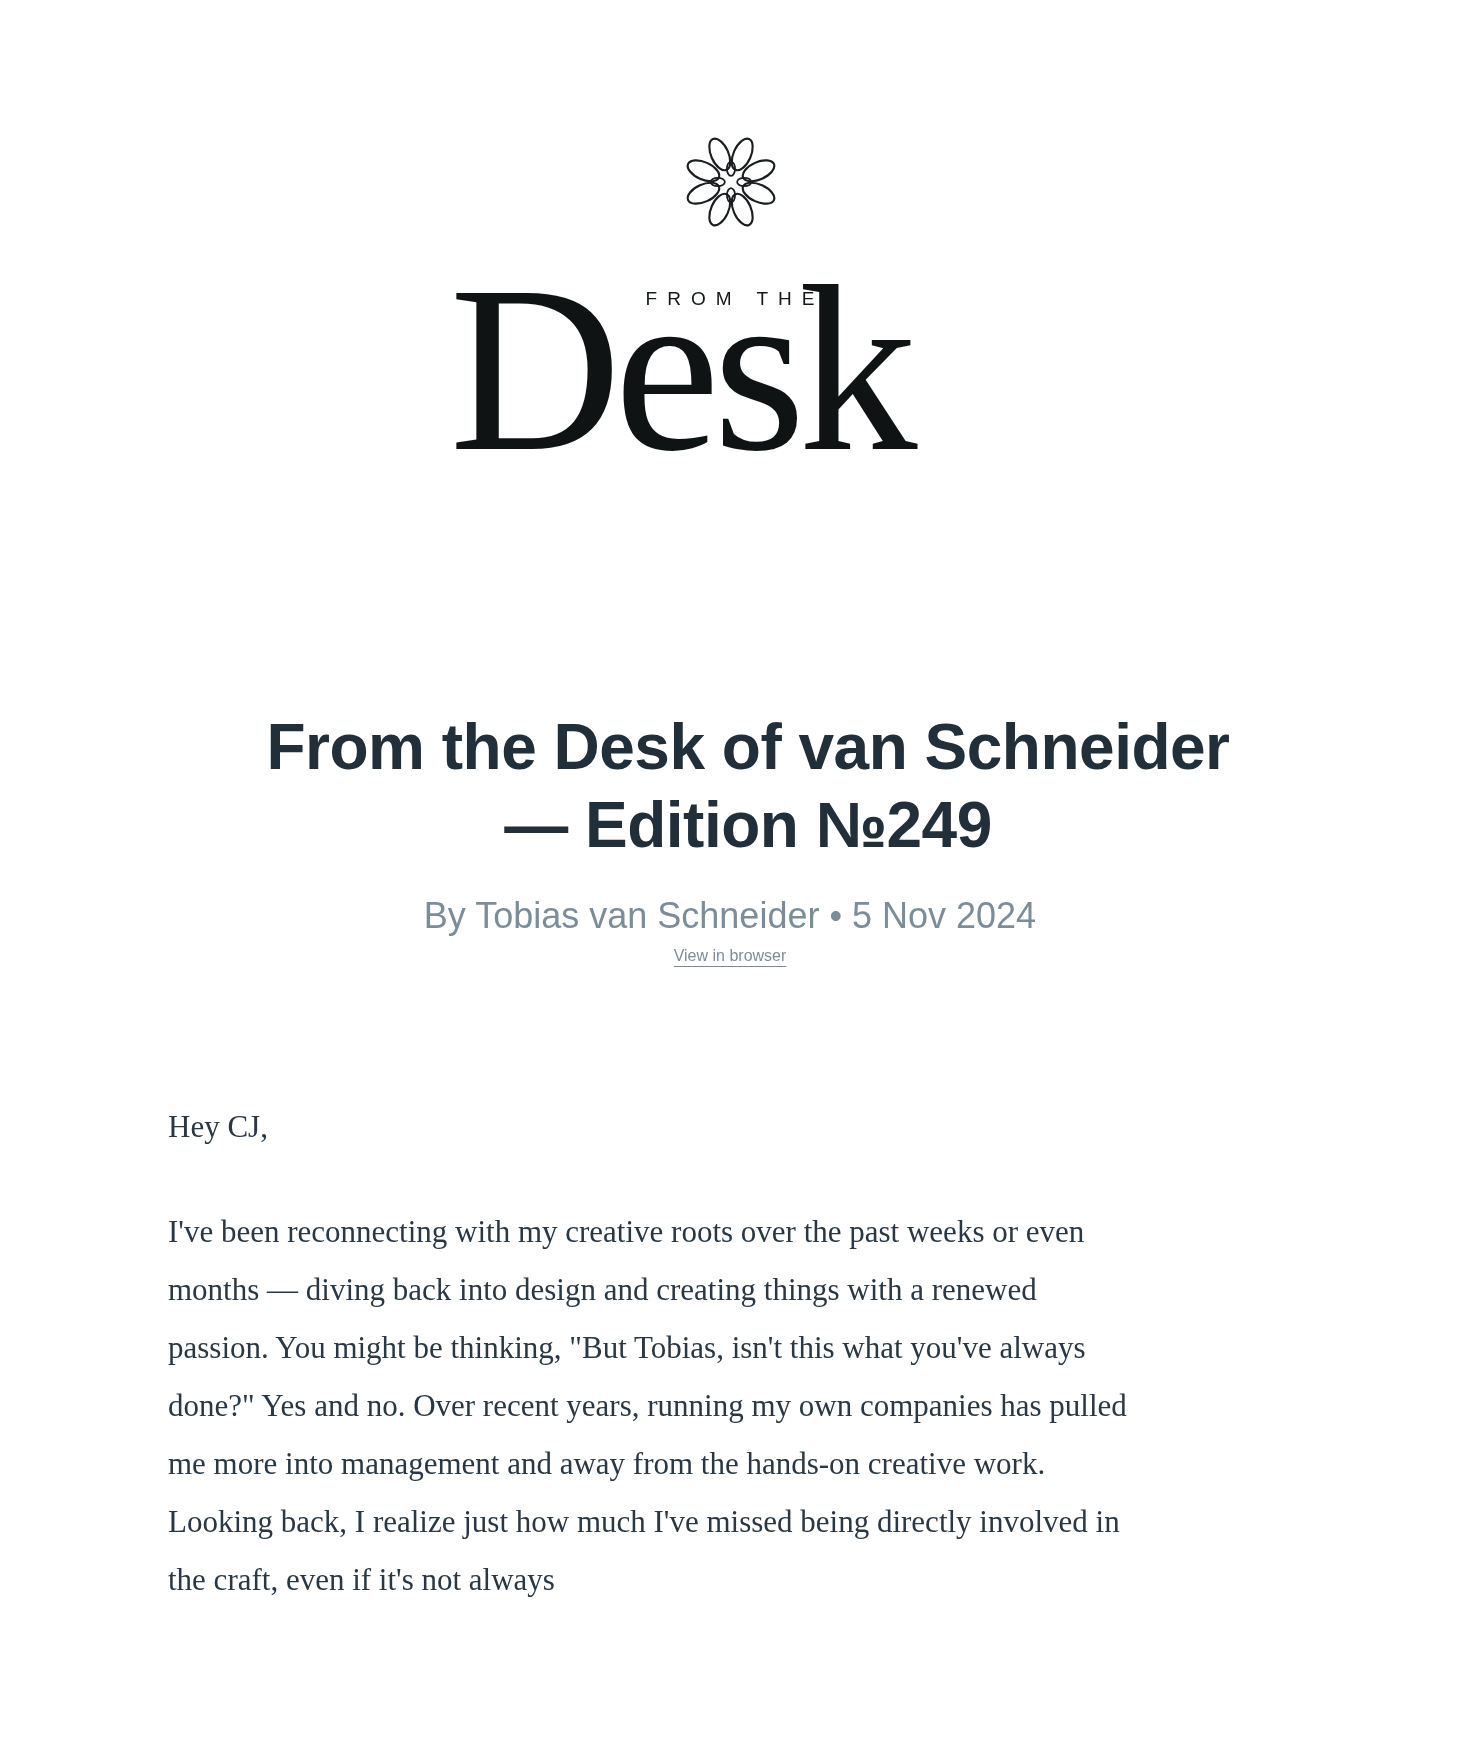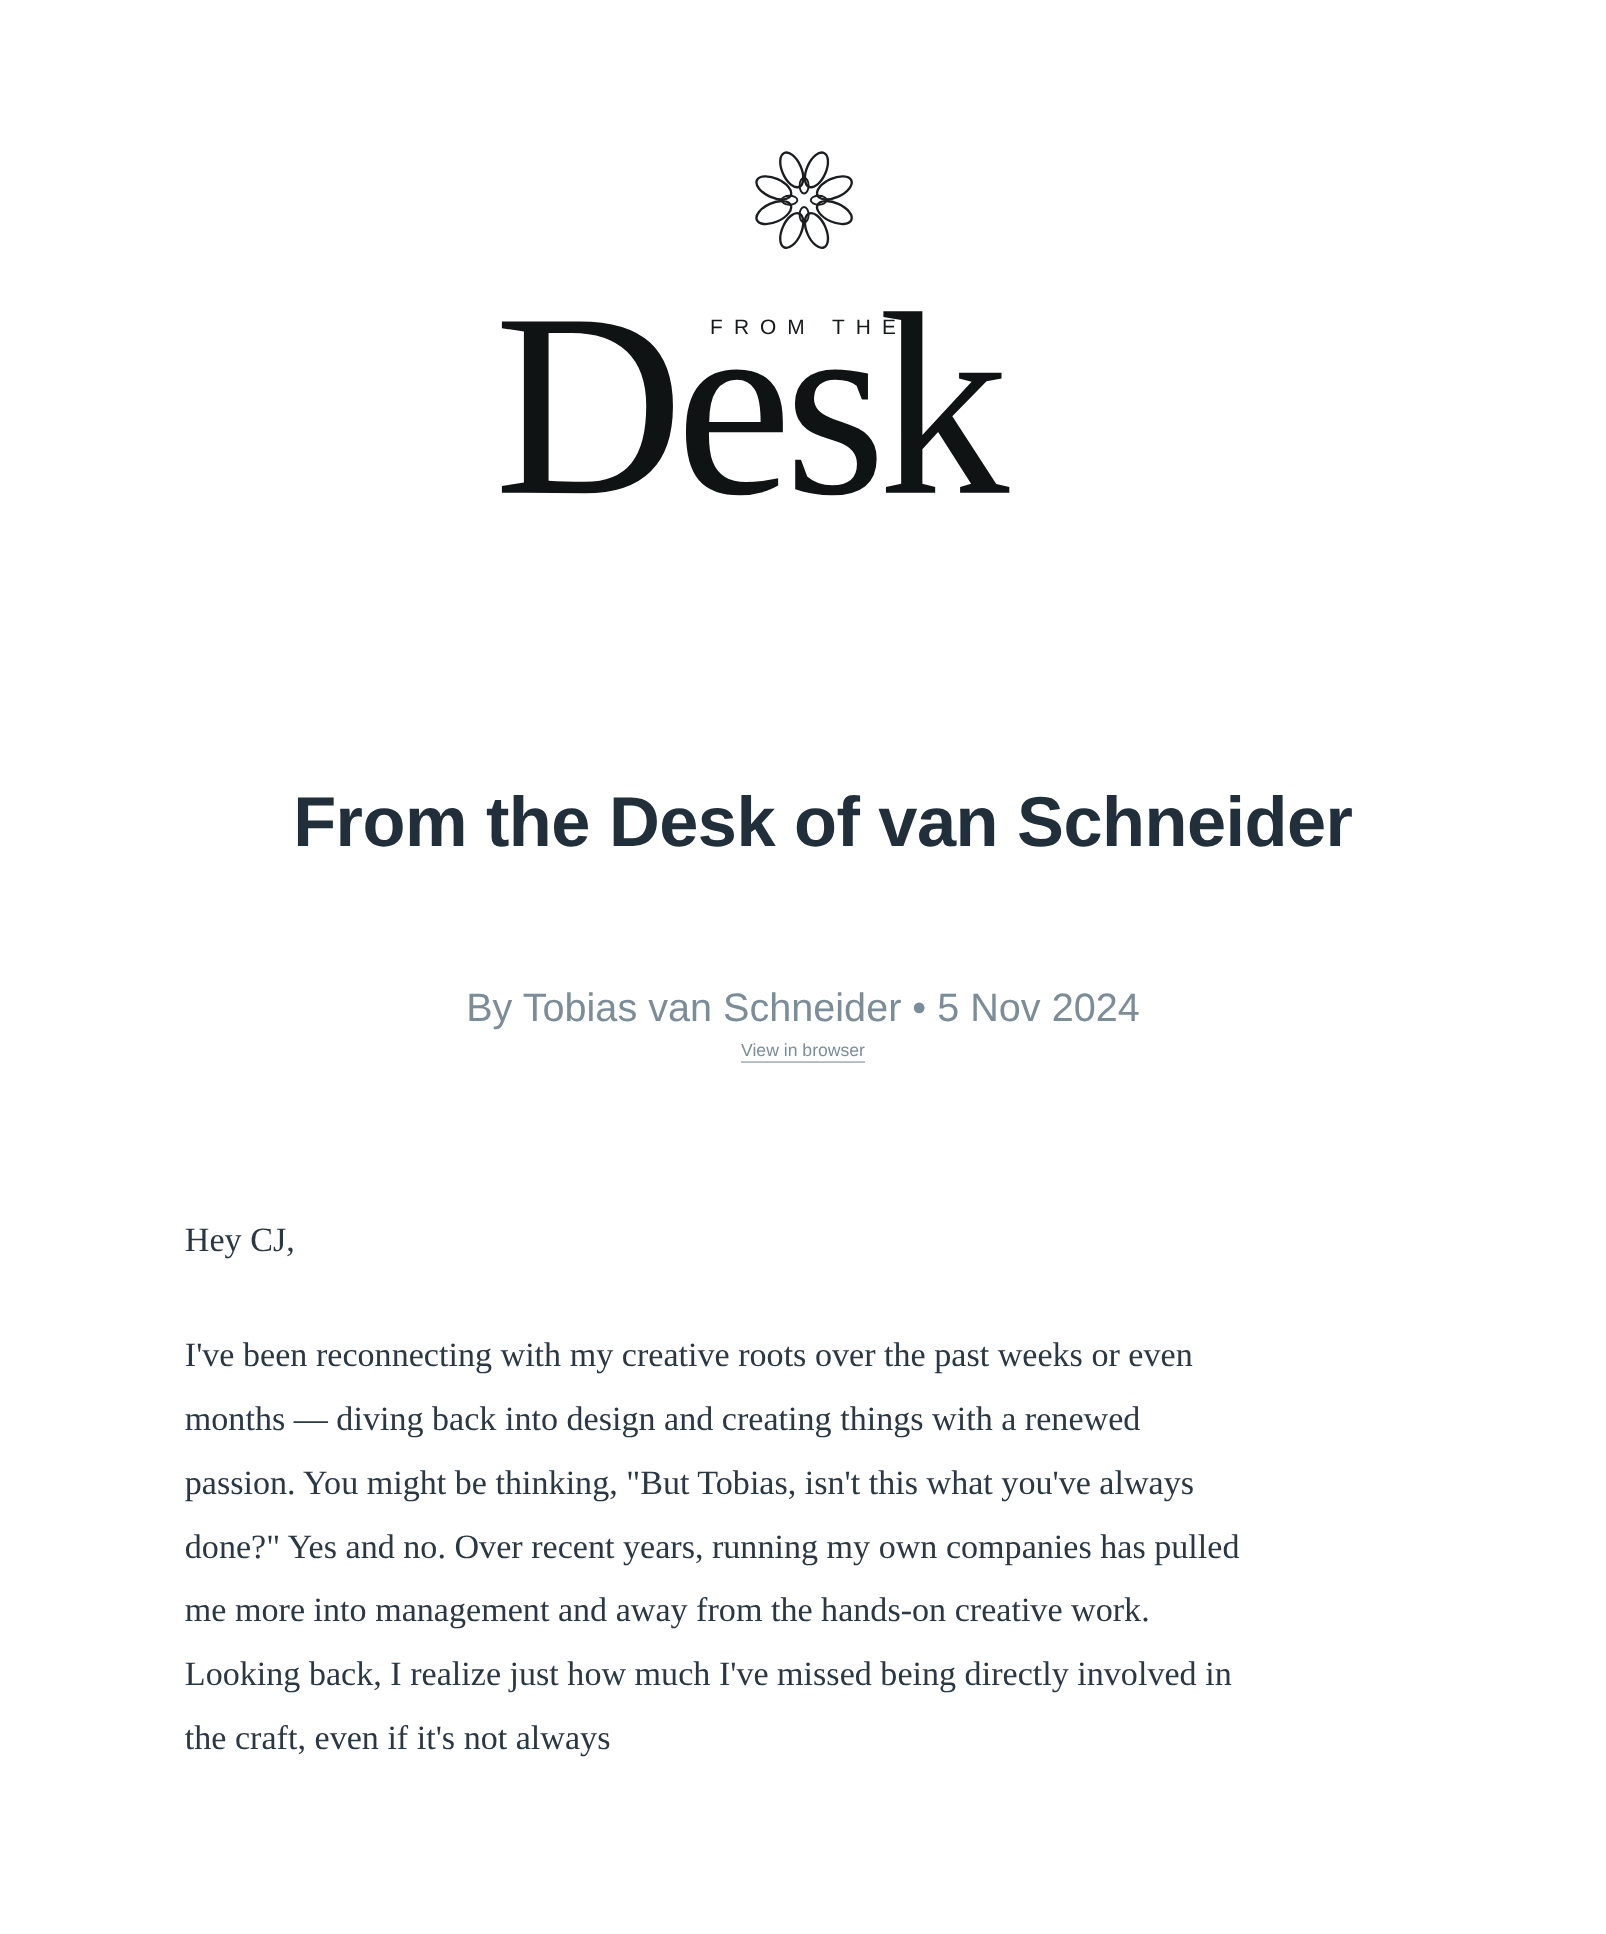--- a/index.html
+++ b/index.html
@@ -124,20 +124,21 @@
         </g>
       </g>
     </svg>
   </div>
 
   <div class="logo-eyebrow">FROM THE</div>
   <div class="logo-wordmark">Desk</div>
 
   <h1 class="title">
     <span>From the Desk of van Schneider</span>
+    <span>— Edition №249</span>
   </h1>
 
   <div class="byline">By Tobias van Schneider • 5 Nov 2024</div>
 
   <div class="view-link-row">
     <a class="view-link">View in browser</a>
   </div>
 
   <div class="body-copy">
     <p>Hey CJ,</p>

